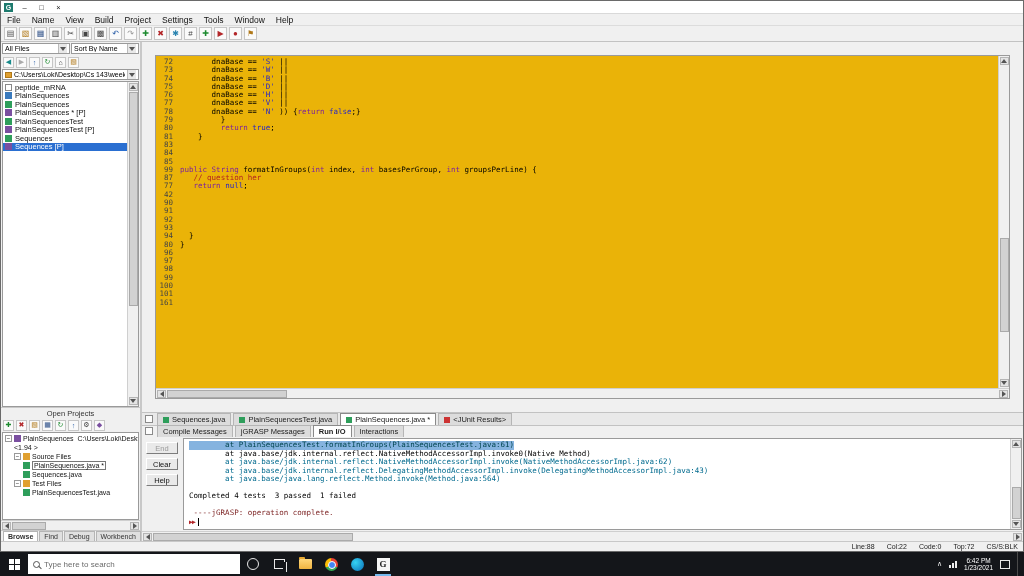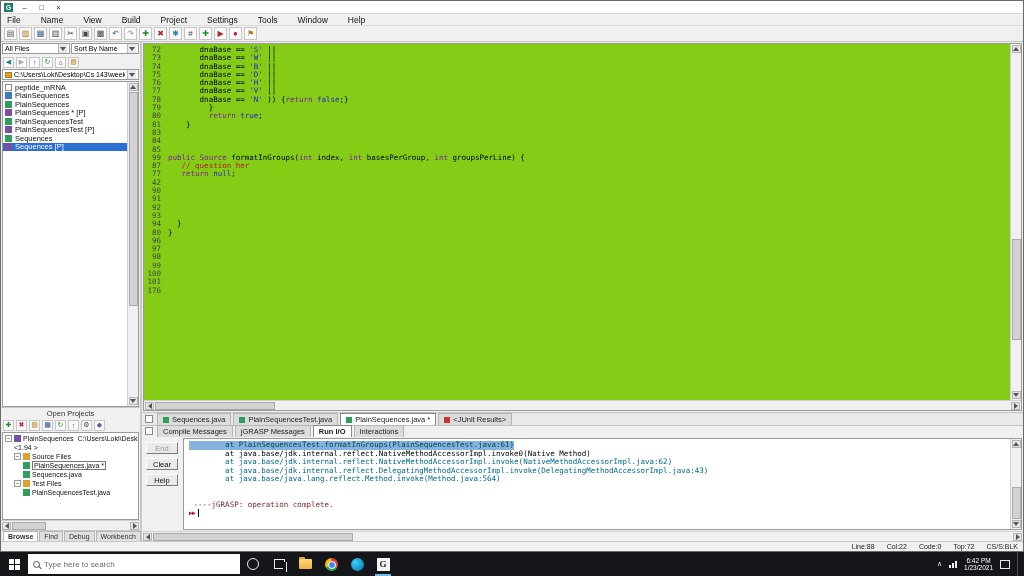--- a/index.html
+++ b/index.html
@@ -7,21 +7,21 @@
   .screen{width:1024px;height:576px;display:flex;flex-direction:column}
 
   
   .app{width:1024px;height:552px;display:flex;flex-direction:column;background:#f0f0f0;border:1px solid #6a6a6a}
   .titlebar{height:13px;background:#ffffff;display:flex;align-items:center;padding:0 2px;font-size:8.5px;color:#111;border-bottom:1px solid #d9d9d9}
   .title-icon{width:9px;height:9px;background:#1d7a6e;color:#fff;font-size:7px;font-weight:bold;display:flex;align-items:center;justify-content:center;margin:0 3px 0 1px;flex:none}
   .title-text{flex:1;white-space:nowrap;overflow:hidden}
   .win-controls{display:flex;flex:none}
   .win-btn{width:17px;height:11px;display:flex;align-items:center;justify-content:center;font-size:7.5px;color:#222;cursor:default}
 
-  .menubar{height:12px;display:flex;align-items:center;gap:20px;padding:0 6px;font-size:8.5px;color:#111;background:#f0f0f0;border-bottom:1px solid #dcdcdc}
+  .menubar{height:12px;display:flex;align-items:center;gap:11px;padding:0 6px;font-size:8.5px;color:#111;background:#f0f0f0;border-bottom:1px solid #dcdcdc}
   .menu-item{cursor:default}
 
   .toolbar{height:16px;display:flex;align-items:center;gap:2px;padding:0 3px;background:#f0f0f0;border-bottom:1px solid #c2c2c2}
   .tool-icon{width:13px;height:13px;border:1px solid #c6c6c6;background:#fafafa;font-size:8px;line-height:11px;display:flex;align-items:center;justify-content:center;flex:none}
 
   .main{flex:1;display:flex;min-height:0}
 
   
   .left-panel{width:141px;flex:none;display:flex;flex-direction:column;background:#f0f0f0;border-right:2px solid #c8c8c8;min-height:0}
   .filter-row{display:flex;gap:1px;padding:1px}
@@ -65,21 +65,21 @@
   .vscroll{width:11px;flex:none;background:#f0f0f0;border-left:1px solid #cfcfcf;display:flex;flex-direction:column;align-items:center;padding:1px 0}
   .hscroll{height:10px;flex:none;background:#f0f0f0;border-top:1px solid #cfcfcf;display:flex;align-items:center;padding:0 1px}
   .sb-btn{width:9px;height:8px;background:#e4e4e4;border:1px solid #b5b5b5;display:flex;align-items:center;justify-content:center;flex:none}
   .sb-track-v{flex:1;width:9px;position:relative}
   .sb-track-h{flex:1;height:8px;position:relative}
   .sb-thumb-v{position:absolute;left:0;right:0;background:#d2d2d2;border:1px solid #aaa}
   .sb-thumb-h{position:absolute;top:0;bottom:0;background:#d2d2d2;border:1px solid #aaa}
 
   
   .right-area{flex:1;display:flex;flex-direction:column;min-width:0;min-height:0}
-  .editor-wrap{flex:1;display:flex;flex-direction:column;min-height:0;background:#84cc16;border:1px solid #9a9a9a;margin:1px}
+  .editor-wrap{flex:1;display:flex;flex-direction:column;min-height:0;background:#eab308;border:1px solid #9a9a9a;margin:13px}
   .editor-scrollzone{flex:1;display:flex;min-height:0}
   .code-lines{flex:1;overflow:hidden;padding-top:2px;font-family:"DejaVu Sans Mono",monospace;font-size:7.5px;line-height:8.3px}
   .code-row{display:flex;height:8.3px}
   .ln{width:24px;flex:none;text-align:right;padding-right:7px;color:#444}
   .code{white-space:pre}
   .tk-p{color:#000}
   .tk-k{color:#7b219f}
   .tk-l{color:#2424c8}
   .tk-c{color:#b22222}
 
@@ -380,21 +380,21 @@
                 <div class="code-row">
                   <span class="ln">84</span>
                   <span class="code"></span>
                 </div>
                 <div class="code-row">
                   <span class="ln">85</span>
                   <span class="code"></span>
                 </div>
                 <div class="code-row">
                   <span class="ln">99</span>
-                  <span class="code"><span class="tk-k">public</span><span class="tk-p"> </span><span class="tk-k">Source</span><span class="tk-p"> formatInGroups(</span><span class="tk-k">int</span><span class="tk-p"> index, </span><span class="tk-k">int</span><span class="tk-p"> basesPerGroup, </span><span class="tk-k">int</span><span class="tk-p"> groupsPerLine) {</span></span>
+                  <span class="code"><span class="tk-k">public</span><span class="tk-p"> </span><span class="tk-k">String</span><span class="tk-p"> formatInGroups(</span><span class="tk-k">int</span><span class="tk-p"> index, </span><span class="tk-k">int</span><span class="tk-p"> basesPerGroup, </span><span class="tk-k">int</span><span class="tk-p"> groupsPerLine) {</span></span>
                 </div>
                 <div class="code-row">
                   <span class="ln">87</span>
                   <span class="code"><span class="tk-p">   </span><span class="tk-c">// question her</span></span>
                 </div>
                 <div class="code-row">
                   <span class="ln">77</span>
                   <span class="code"><span class="tk-p">   </span><span class="tk-k">return</span><span class="tk-p"> </span><span class="tk-l">null</span><span class="tk-p">;</span></span>
                 </div>
                 <div class="code-row">
@@ -443,21 +443,21 @@
                 </div>
                 <div class="code-row">
                   <span class="ln">100</span>
                   <span class="code"></span>
                 </div>
                 <div class="code-row">
                   <span class="ln">101</span>
                   <span class="code"></span>
                 </div>
                 <div class="code-row">
-                  <span class="ln">176</span>
+                  <span class="ln">161</span>
                   <span class="code"></span>
                 </div>
               </div>
             <div class="vscroll">
               <span class="sb-btn">
                   <span class="tri-up"></span>
                 </span>
               <span class="sb-track-v">
                   <span class="sb-thumb-v" style="top:55%;height:30%"></span>
                 </span>
@@ -518,20 +518,21 @@
                 <button class="io-btn">Help</button>
               </div>
             <div class="io-output-wrap">
               <div id="io-output" class="io-output">
                   <div class="out-row out-selected">        at PlainSequencesTest.formatInGroups(PlainSequencesTest.java:61)</div>
                   <div class="out-row out-plain">        at java.base/jdk.internal.reflect.NativeMethodAccessorImpl.invoke0(Native Method)</div>
                   <div class="out-row out-link">        at java.base/jdk.internal.reflect.NativeMethodAccessorImpl.invoke(NativeMethodAccessorImpl.java:62)</div>
                   <div class="out-row out-link">        at java.base/jdk.internal.reflect.DelegatingMethodAccessorImpl.invoke(DelegatingMethodAccessorImpl.java:43)</div>
                   <div class="out-row out-link">        at java.base/java.lang.reflect.Method.invoke(Method.java:564)</div>
                   <div class="out-row out-plain"> </div>
+                  <div class="out-row out-plain">Completed 4 tests  3 passed  1 failed</div>
                   <div class="out-row out-plain"> </div>
                   <div class="out-row out-jgrasp"> ----jGRASP: operation complete.</div>
                   <div class="out-row prompt-row"><span class="prompt-marker">▶▶</span><span class="caret"></span></div>
                 </div>
               <div class="vscroll">
                 <span class="sb-btn">
                     <span class="tri-up"></span>
                   </span>
                 <span class="sb-track-v">
                     <span class="sb-thumb-v" style="bottom:1px;height:45%"></span>

